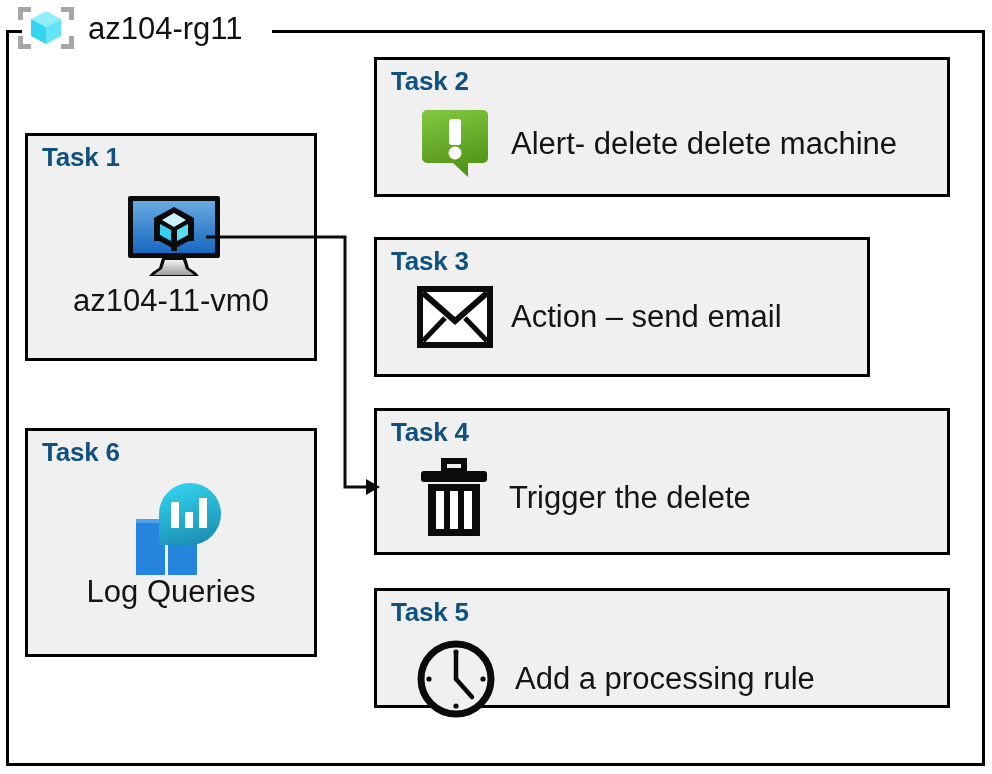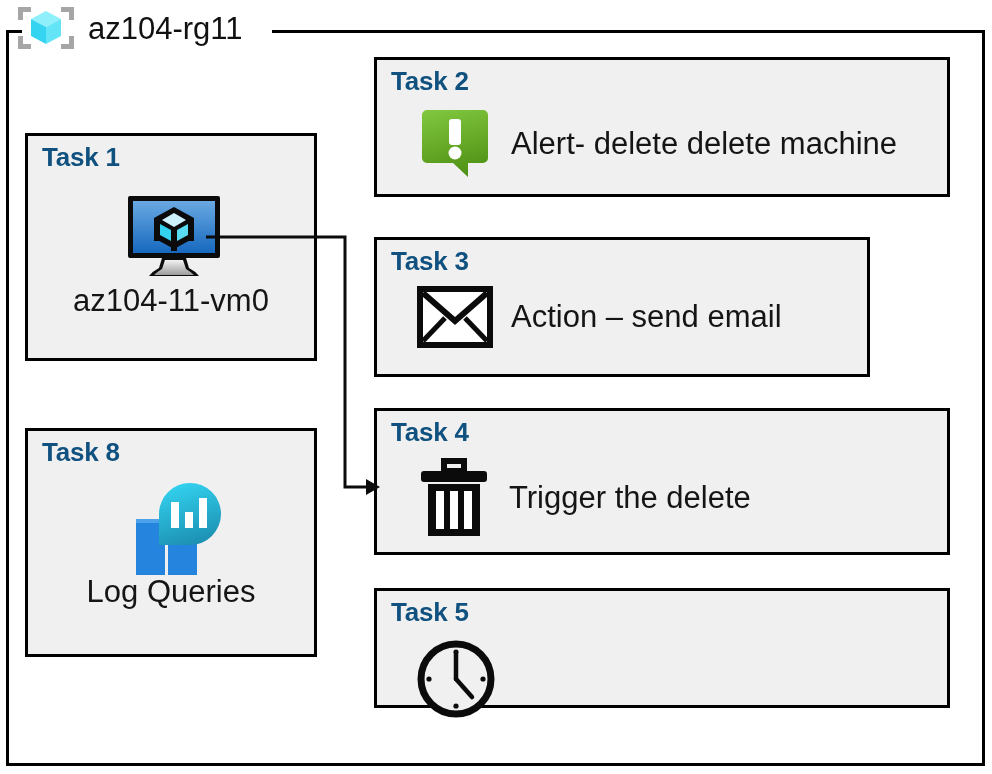--- a/index.html
+++ b/index.html
@@ -185,21 +185,21 @@
         <rect x="47" y="50" width="6" height="7" fill="#0b0b0b"></rect>
         <rect x="30" y="40" width="6" height="7" fill="#0b0b0b"></rect>
         <rect x="64" y="40" width="6" height="7" fill="#0b0b0b"></rect>
       </g>
     </svg>
   </div>
   <div class="task-caption">az104-11-vm0</div>
 </div>
 
 <div class="task-card" id="task6">
-  <div class="task-label">Task 8</div>
+  <div class="task-label">Task 6</div>
   <div class="la-icon-pos icon-wrap">
     <svg width="104" height="96" viewBox="0 0 104 96">
       <defs>
         <linearGradient id="laBlob" x1="0.3" y1="0" x2="0.6" y2="1">
           <stop offset="0" stop-color="#33d2ef"></stop>
           <stop offset="1" stop-color="#1c8fb2"></stop>
         </linearGradient>
       </defs>
 
       <rect x="8" y="40" width="29" height="29" fill="#4da2ec"></rect>
@@ -281,19 +281,20 @@
       <svg width="82" height="82" viewBox="0 0 82 82">
         <circle cx="41" cy="41" r="35" fill="#f0f0f0" stroke="#0b0b0b" stroke-width="7"></circle>
         <circle cx="41" cy="14" r="2.6" fill="#0b0b0b"></circle>
         <circle cx="41" cy="68" r="2.6" fill="#0b0b0b"></circle>
         <circle cx="14" cy="41" r="2.6" fill="#0b0b0b"></circle>
         <circle cx="68" cy="41" r="2.6" fill="#0b0b0b"></circle>
         <path d="M41 41 V16" stroke="#0b0b0b" stroke-width="4.5" stroke-linecap="round" fill="none"></path>
         <path d="M41 41 L57 59" stroke="#0b0b0b" stroke-width="4.5" stroke-linecap="round" fill="none"></path>
       </svg>
     </span>
+    <span class="task-text">Add a processing rule</span>
   </div>
 </div>
 
 <svg id="connector">
   <path d="M206 237 H345 V487 H366" fill="none" stroke="#0b0b0b" stroke-width="3"></path>
   <polygon points="366,479 380,487 366,495" fill="#0b0b0b"></polygon>
 </svg>
 
 </body></html>

